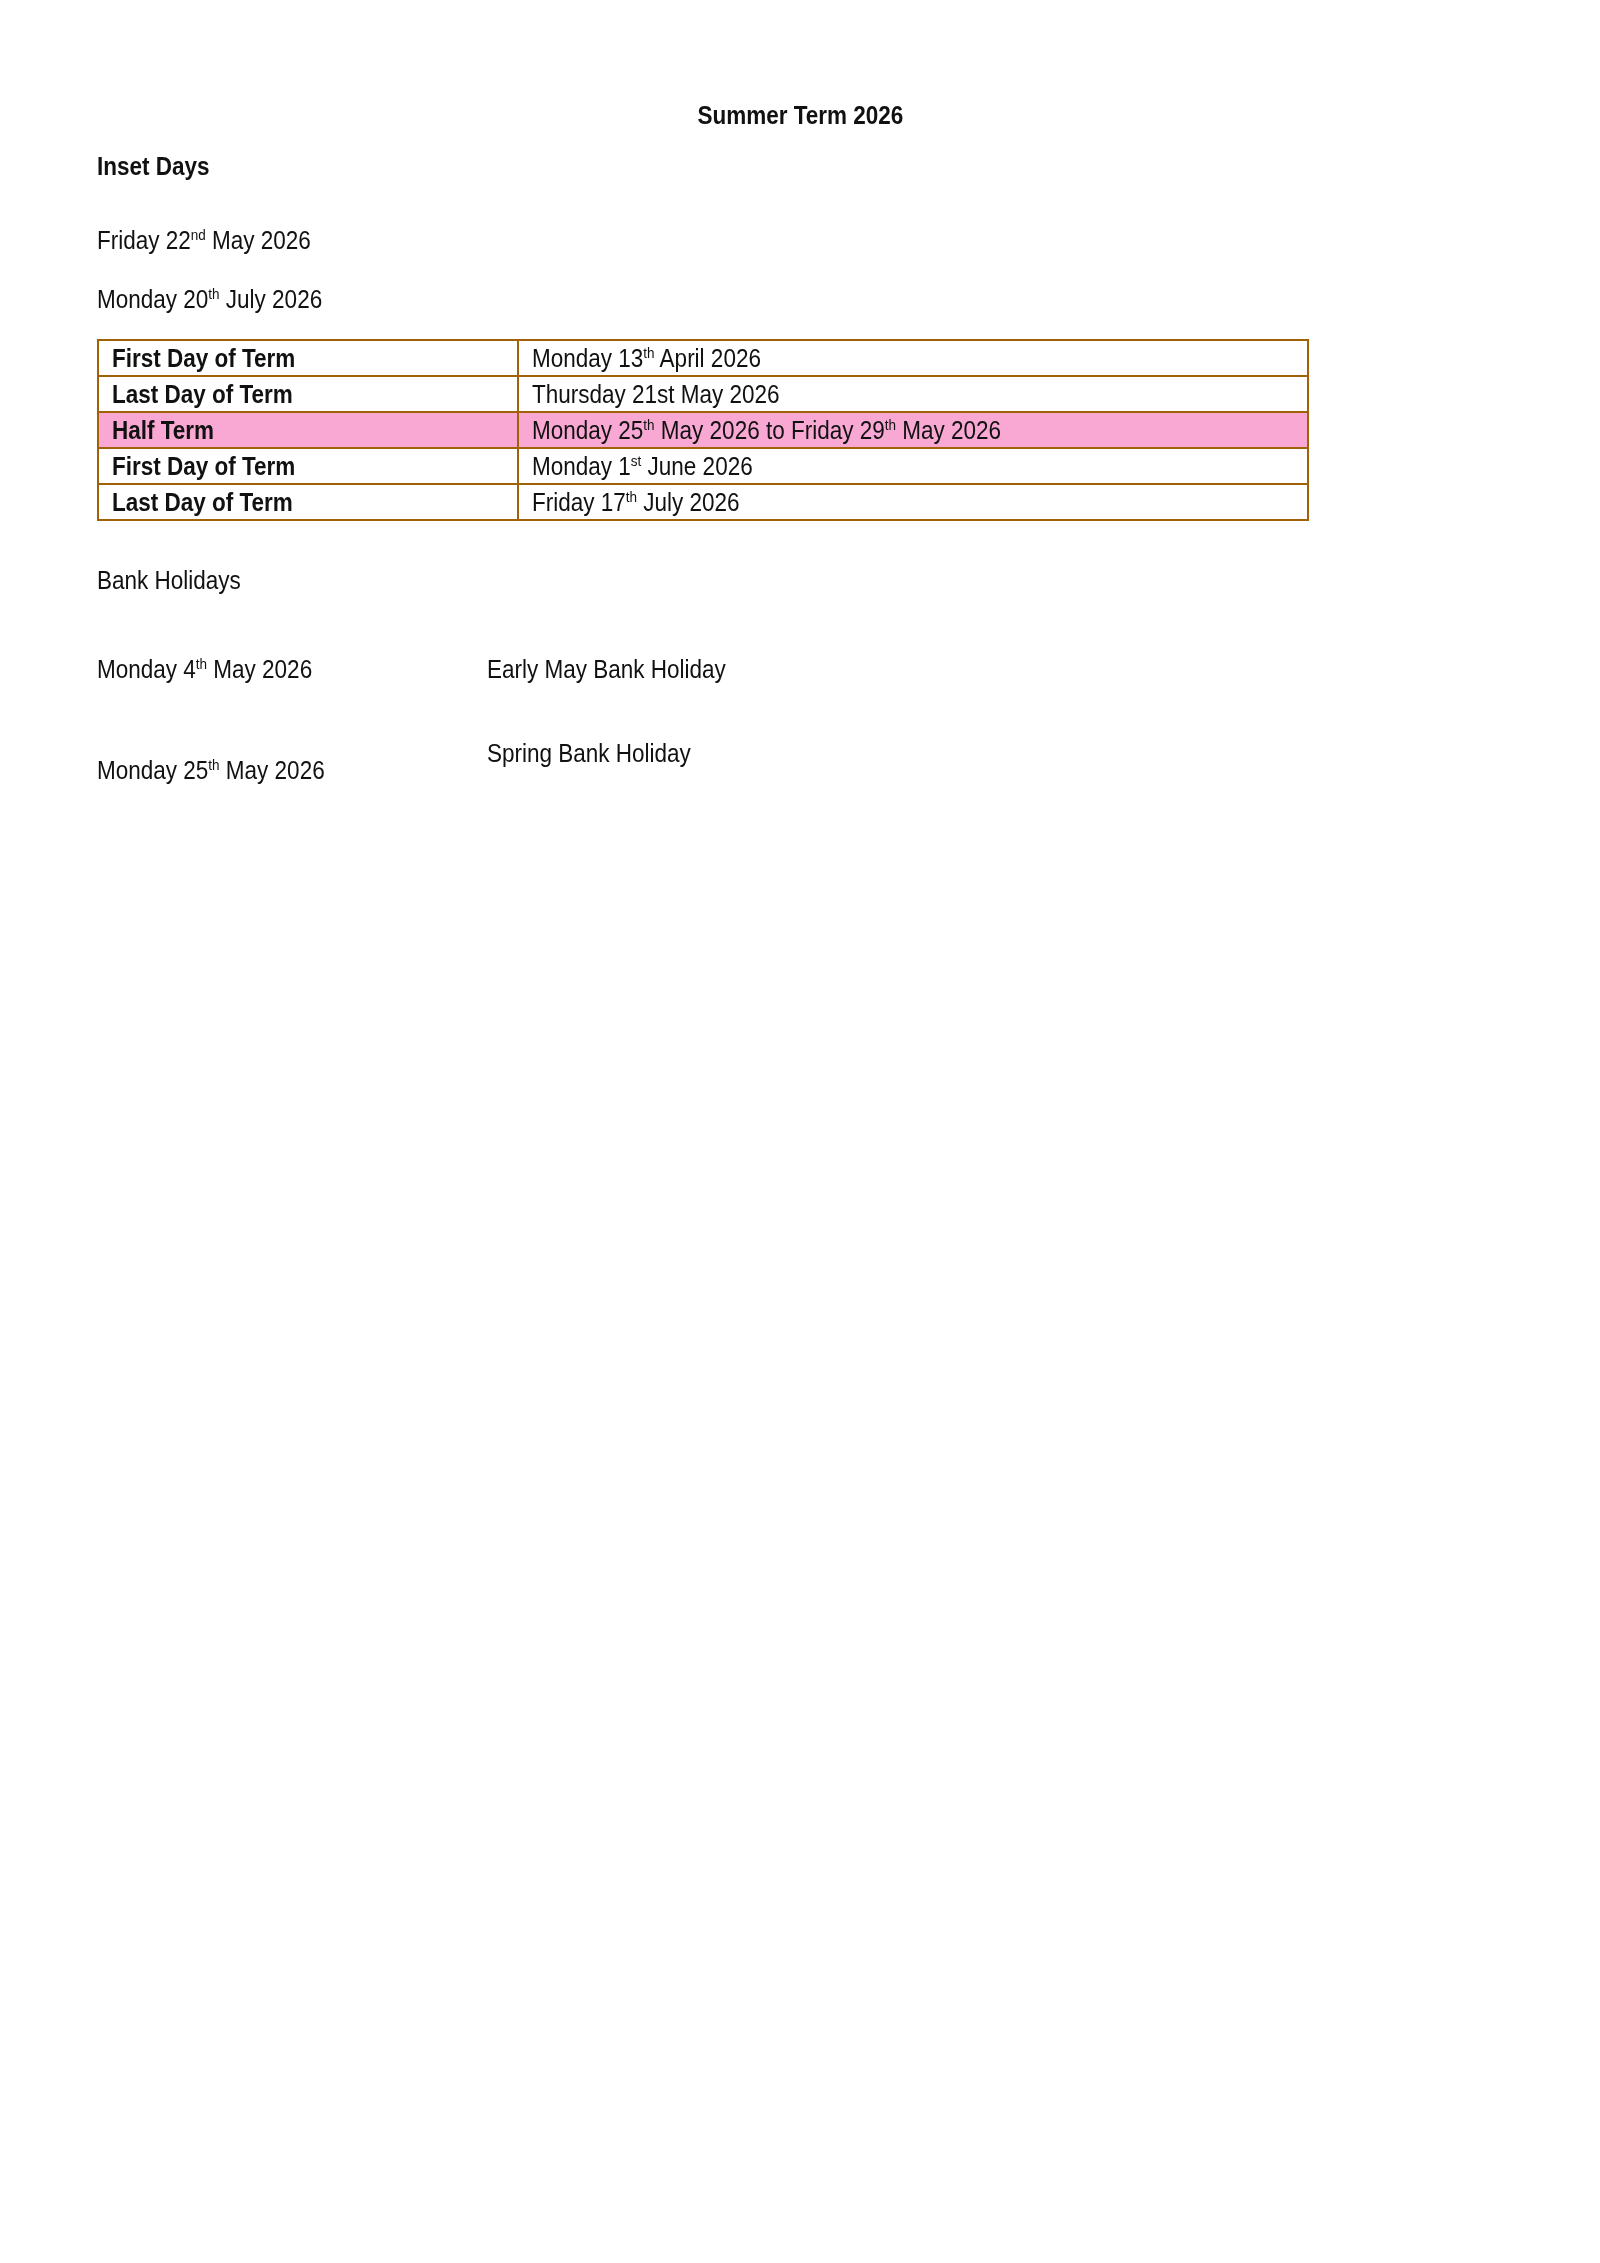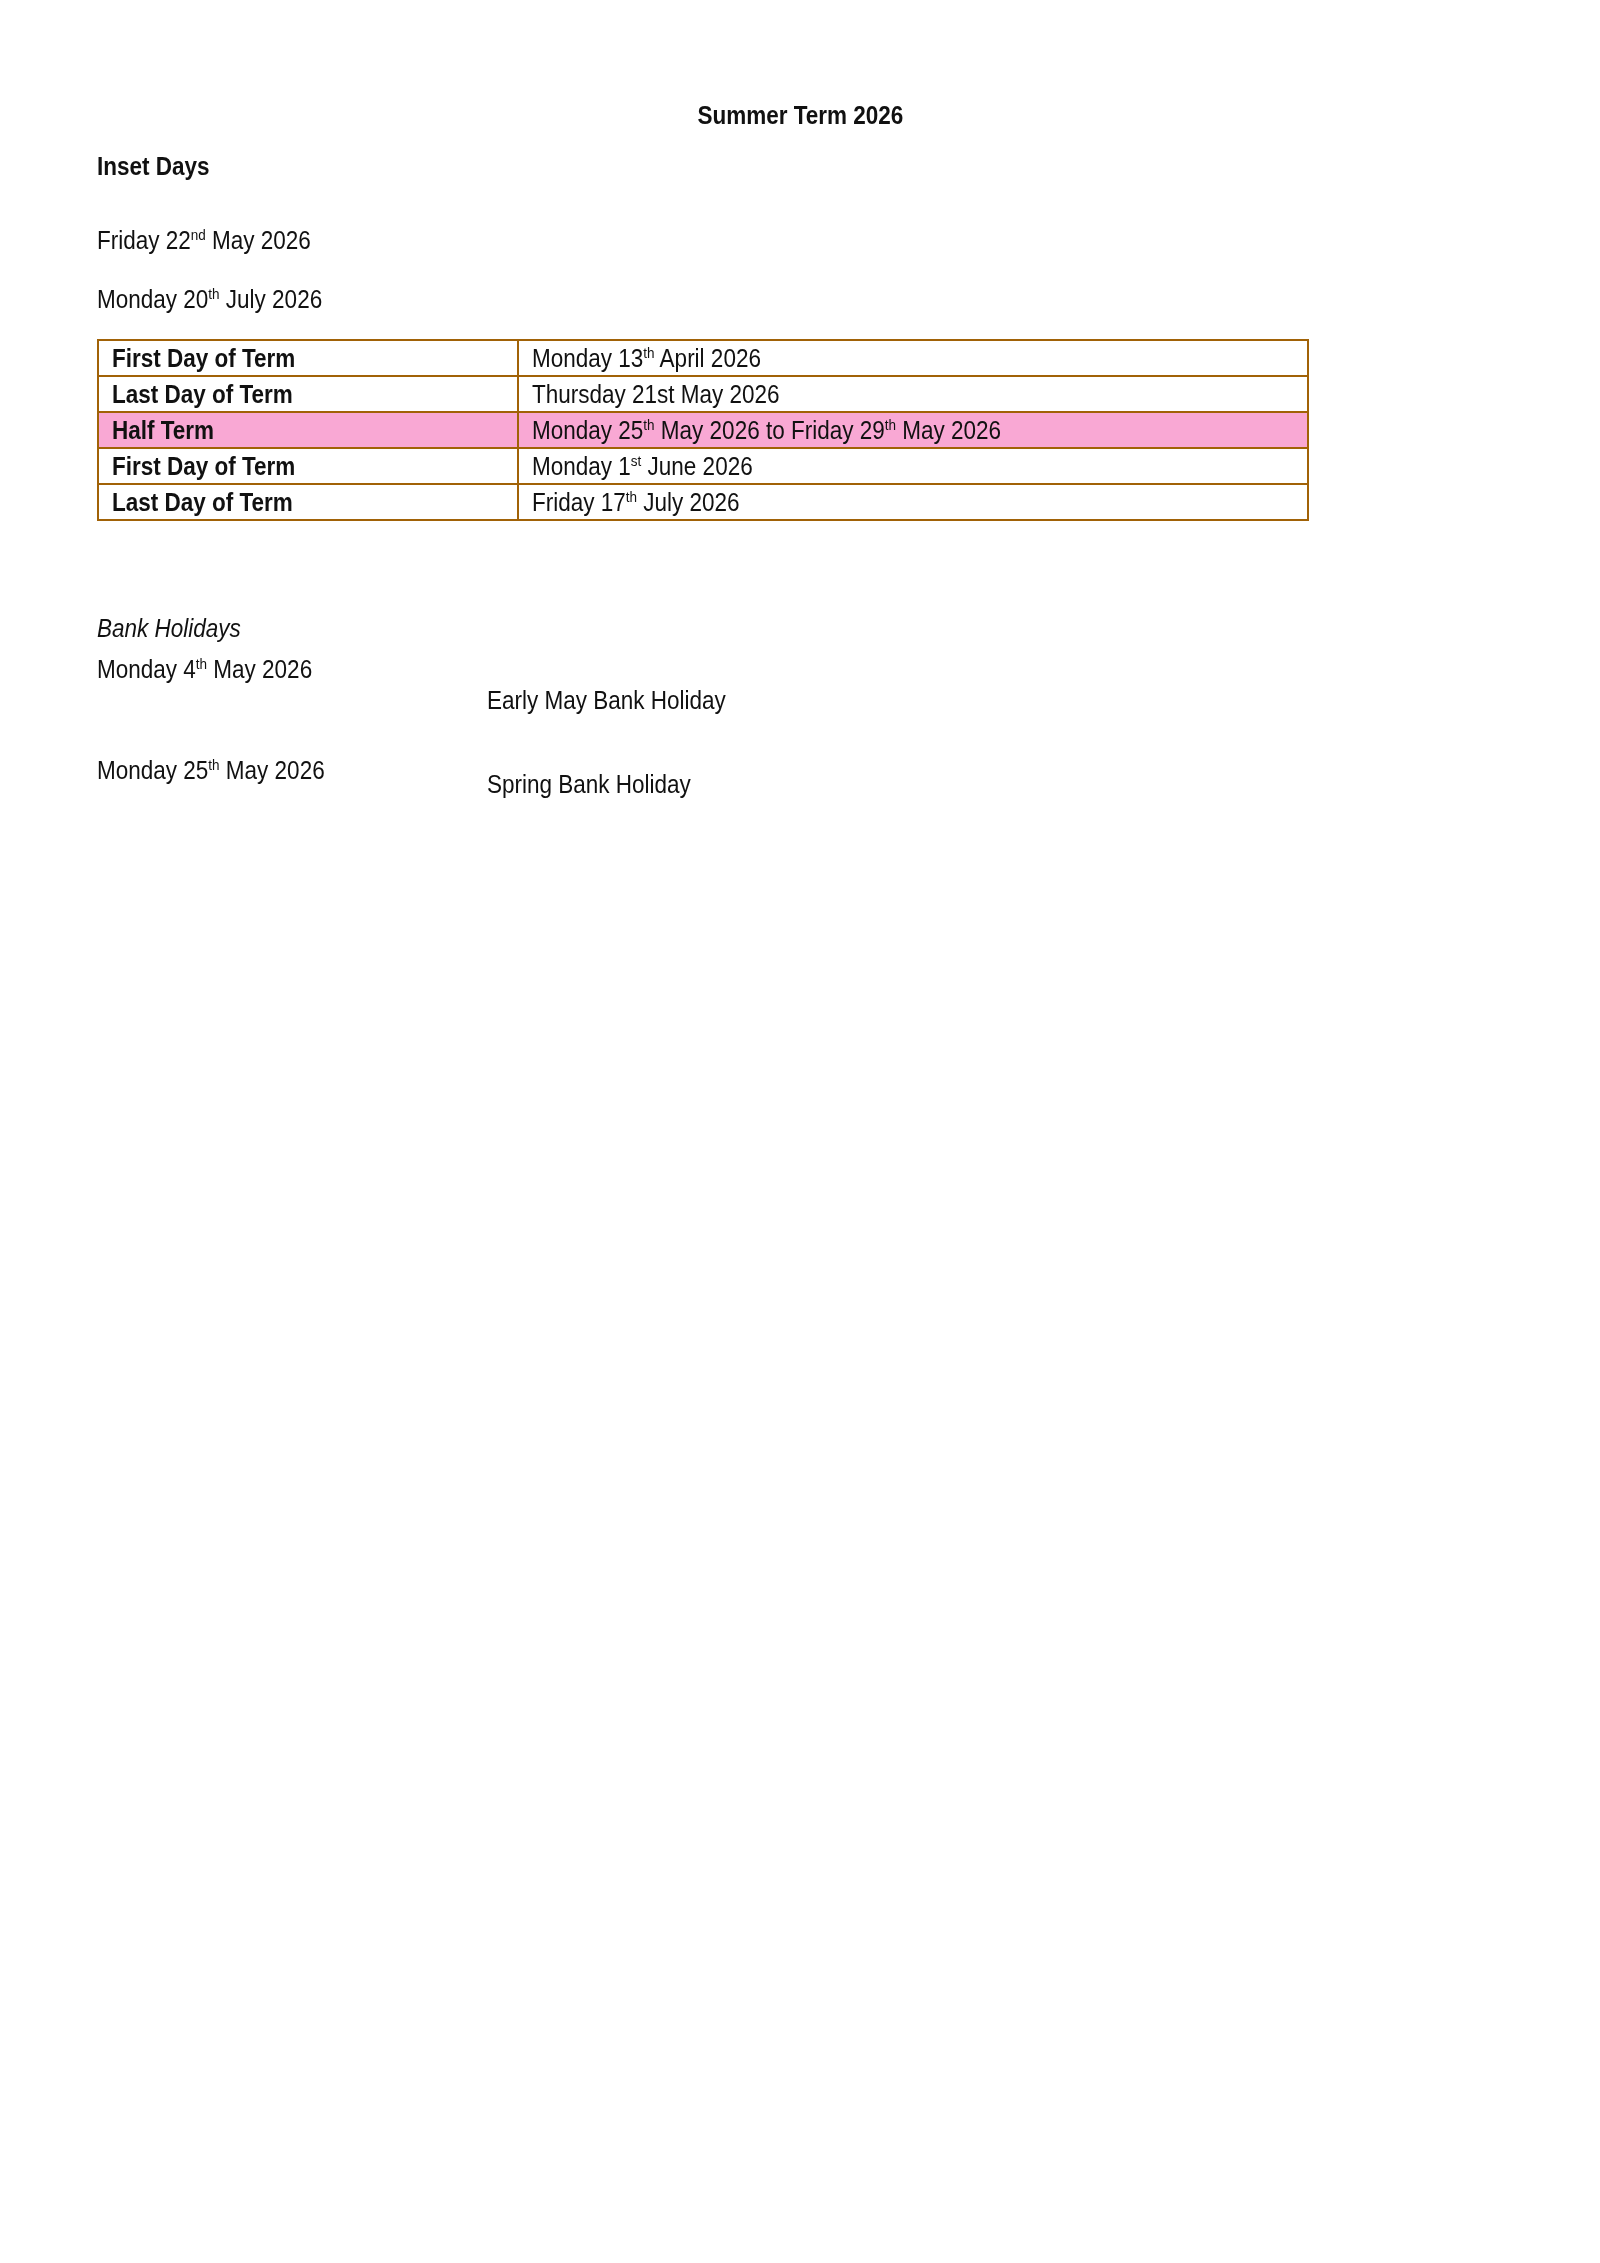--- a/index.html
+++ b/index.html
@@ -12,23 +12,23 @@
     .title .narrow { transform-origin: center center; }
     .h-inset { left: 97px; top: 154px; font-weight: bold; text-decoration: underline; text-underline-offset: 4px; text-align: right; }
     .line { left: 97px; }
     sup { font-size: 0.6em; vertical-align: 0; position: relative; top: -0.6em; }
     table.terms { position: absolute; left: 97px; top: 339px; width: 1212px;
                   border-collapse: collapse; }
     table.terms td { border: 2px solid #a16207; height: 34px; padding: 0 0 0 13px;
                      font-size: 25px; line-height: 1; vertical-align: middle; white-space: nowrap; }
     table.terms td.label { width: 405px; font-weight: bold; }
     table.terms tr.shaded td { background: #f9a8d4; }
-    .bank-h { left: 97px; top: 616px; font-style: italic; }
+    .bank-h { left: 97px; top: 568px; }
     .bank-date { left: 97px; }
-    .bank-name { left: 487px; margin-top: 31px; }
+    .bank-name { left: 487px; }
   </style>
 </head>
 <body>
 
 <div class="abs title"><span class="narrow">Summer Term 2026</span></div>
 
 <div class="abs h-inset"><span class="narrow">Inset Days</span></div>
 
 <div class="abs line" style="top:228px"><span class="narrow"><span>Friday 22</span><sup>nd</sup><span> May 2026</span></span></div>
 

